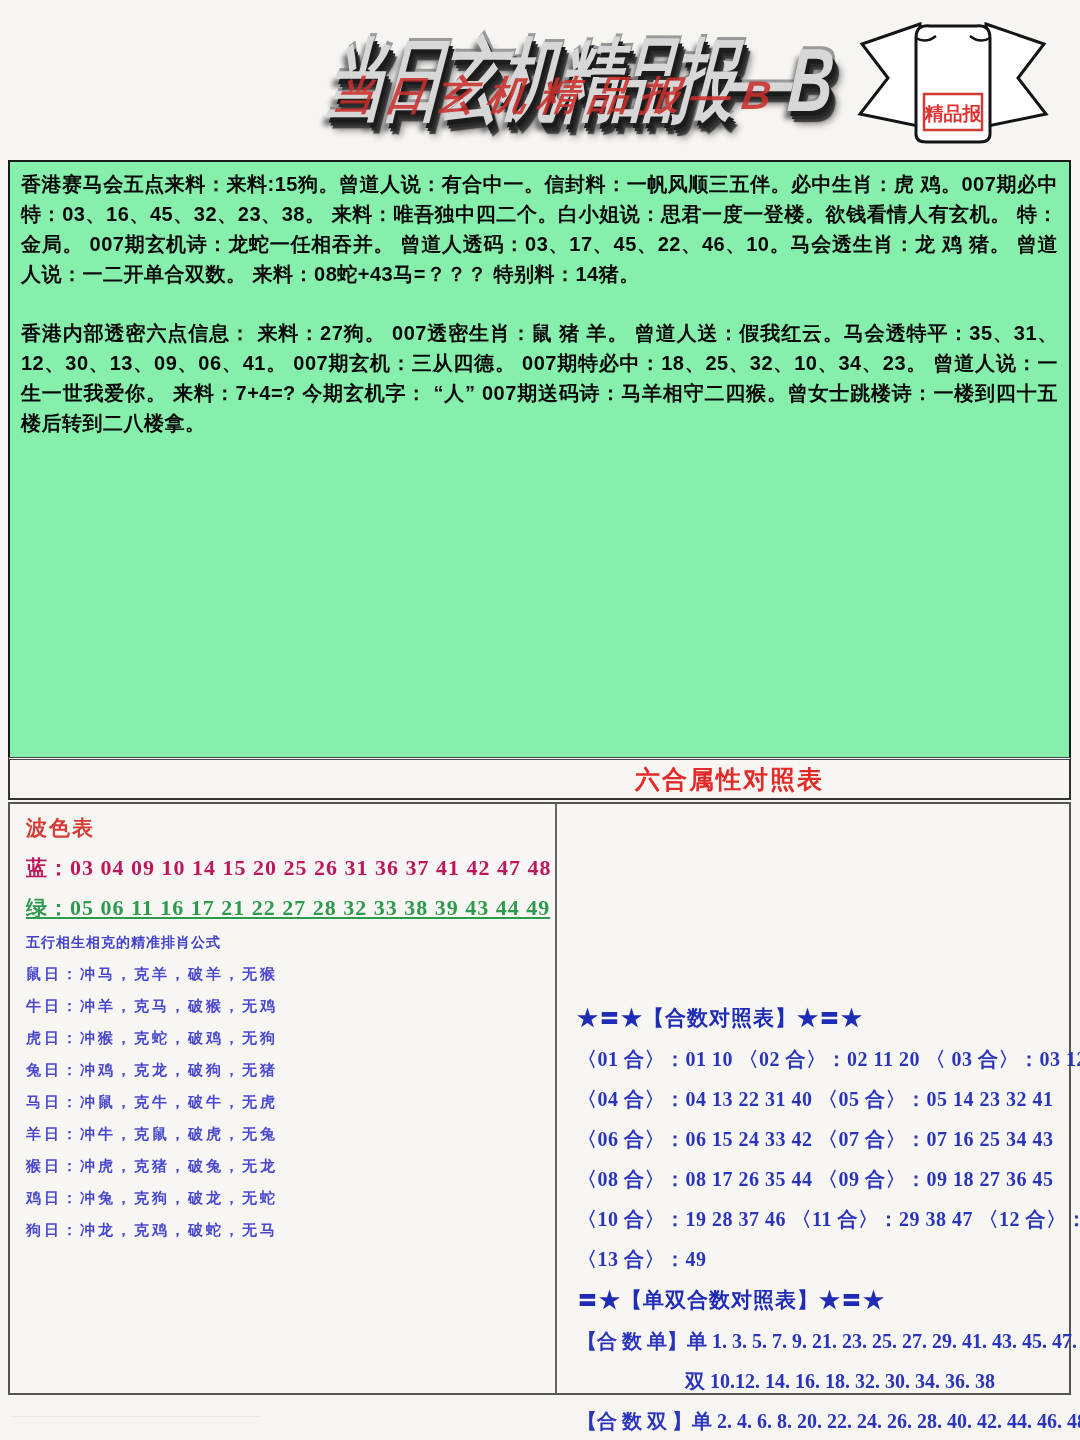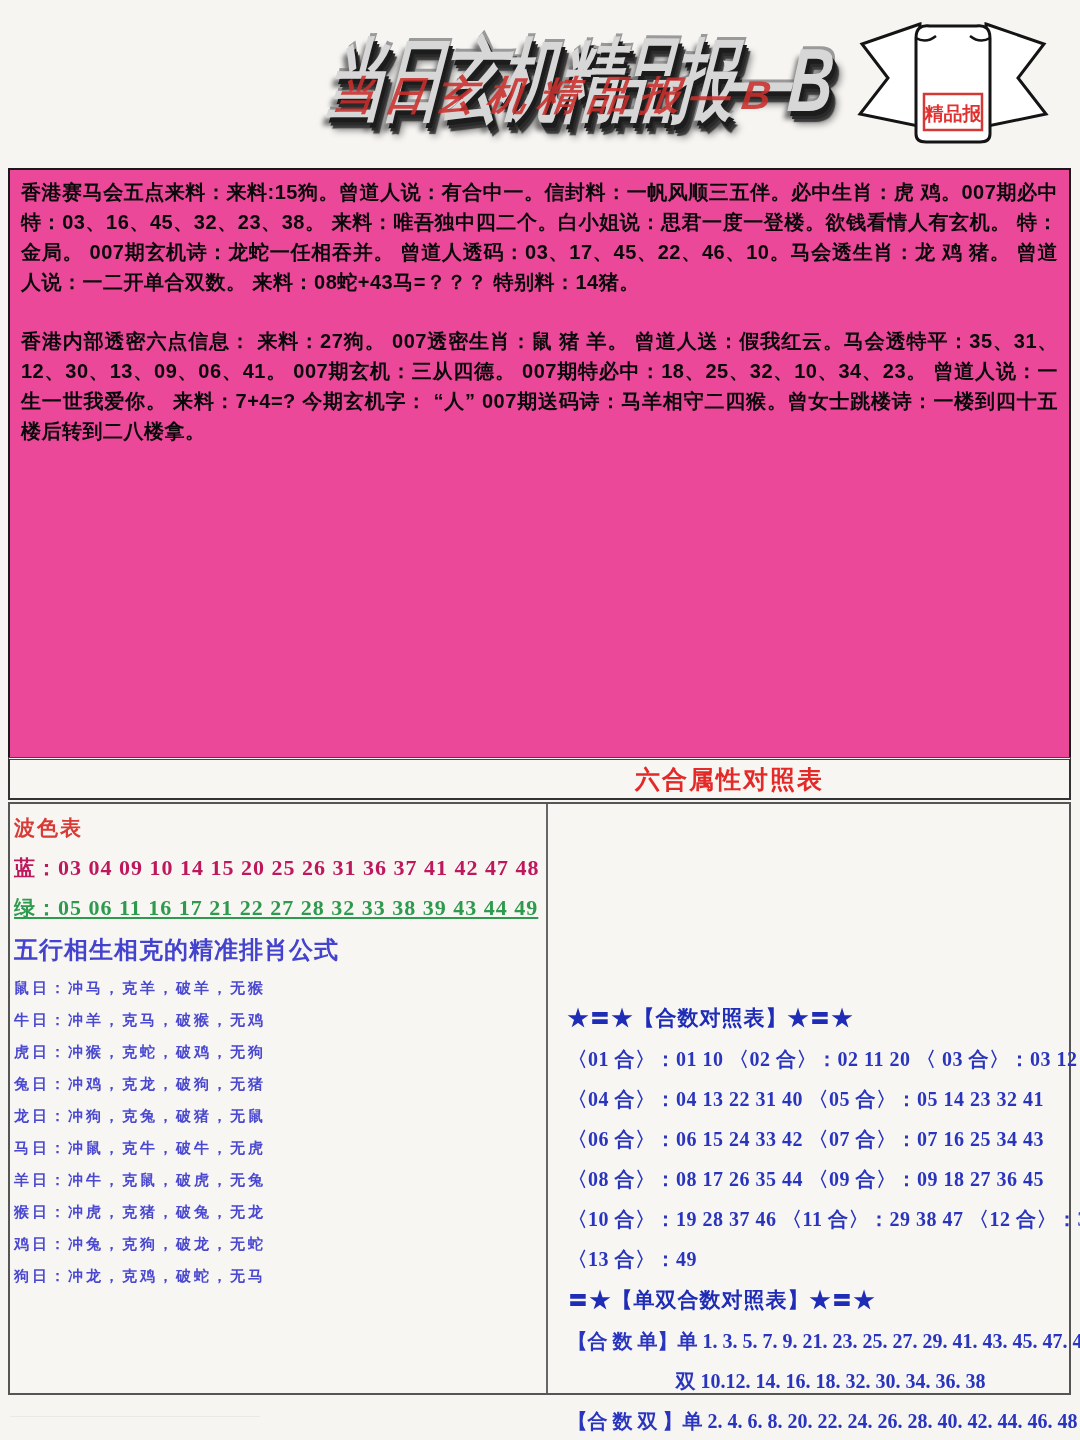--- a/index.html
+++ b/index.html
@@ -31,24 +31,24 @@
     position:absolute; left:4px; top:48px;
     font-size:40px; font-weight:bold; font-style:italic;
     white-space:nowrap; letter-spacing:11px;
     color:rgba(201,48,44,.88);
     transform:skewX(-7deg);
   }
   .ribbon { position:absolute; left:852px; top:14px; width:202px; height:132px; }
 
   
   .content-box {
-    position:absolute; left:8px; top:168px; width:1063px; height:601px;
+    position:absolute; left:8px; top:160px; width:1063px; height:601px;
     border:2px solid #1a1a1a;
     padding:7px 11px 0 11px;
-    background:#ec4899;
+    background:#86efac;
   }
   .content-box p {
     font-size:20px; font-weight:bold; line-height:30px;
     text-align:justify; color:#0a0a0a;
     margin-bottom:29px;
     letter-spacing:.5px;
   }
 
   
   .section-bar {
@@ -61,32 +61,32 @@
     font-size:25px; font-weight:bold; color:#e32a28;
     transform:translateX(190px); letter-spacing:2px;text-align:right;
   }
 
   
   .columns-box {
     position:absolute; left:8px; top:802px; width:1063px; height:593px;
     border:2px solid #555; background:#f8f6f3;
     display:flex;
   }
-  .col-left { width:547px; border-right:2px solid #666; padding:10px 6px 0 4px; }
+  .col-left { width:547px; border-right:2px solid #666; padding:10px 6px 0 16px; }
   .col-right { flex:1; padding:200px 6px 0 20px; }
 
   .bose-title { font-size:21px; font-weight:bold; color:#d83a35; margin-bottom:12px; letter-spacing:2px; }
   .bose-row { font-family:"Liberation Serif", serif; font-size:22px; font-weight:bold;
               margin-bottom:12px; letter-spacing:1px; white-space:nowrap; }
   .bose-red   { color:#cb2a27; }
   .bose-blue  { color:#be185d; }
   .bose-green { color:#2e9a4e;text-decoration:underline; }
   .bose-row .lbl { font-family:"Liberation Sans", sans-serif; font-size:21px; }
 
-  .wuxing-title { font-size:24px; font-weight:bold; color:#4443cd; margin:6px 0 13px 0; letter-spacing:1px; }
+  .wuxing-title { font-size:14px; font-weight:bold; color:#4443cd; margin:6px 0 13px 0; letter-spacing:1px; }
   .wuxing-row { font-size:15px; font-weight:bold; color:#4a49d0; margin-bottom:13px;
                 letter-spacing:3px; white-space:nowrap; }
 
   .hesu-title { font-size:21px; font-weight:bold; color:#1f2cb5; margin-bottom:14px; letter-spacing:1px; }
   .hesu-row { font-family:"Liberation Serif", serif; font-size:20px; font-weight:bold;
               color:#2a35bd; margin-bottom:13px; white-space:nowrap; letter-spacing:.5px; }
   .ds-row { font-family:"Liberation Serif", serif; font-size:20px; font-weight:bold;
             color:#2a35bd; margin-bottom:13px; white-space:nowrap; }
   .ds-row.indent { padding-left:108px; }
 
@@ -137,21 +137,20 @@
       </div>
       <div class="bose-row bose-green">
         <span class="lbl">绿：</span><span>05 06 11 16 17 21 22 27 28 32 33 38 39 43 44 49</span>
       </div>
 
       <div class="wuxing-title">五行相生相克的精准排肖公式</div>
       <div class="wuxing-row">鼠日：冲马，克羊，破羊，无猴</div>
       <div class="wuxing-row">牛日：冲羊，克马，破猴，无鸡</div>
       <div class="wuxing-row">虎日：冲猴，克蛇，破鸡，无狗</div>
       <div class="wuxing-row">兔日：冲鸡，克龙，破狗，无猪</div>
-      <div class="wuxing-row">龙日：冲狗，克兔，破猪，无鼠</div>
       <div class="wuxing-row">马日：冲鼠，克牛，破牛，无虎</div>
       <div class="wuxing-row">羊日：冲牛，克鼠，破虎，无兔</div>
       <div class="wuxing-row">猴日：冲虎，克猪，破兔，无龙</div>
       <div class="wuxing-row">鸡日：冲兔，克狗，破龙，无蛇</div>
       <div class="wuxing-row">狗日：冲龙，克鸡，破蛇，无马</div>
 
     </div>
 
     <div class="col-right">
       <div class="hesu-title">★〓★【合数对照表】★〓★</div>

